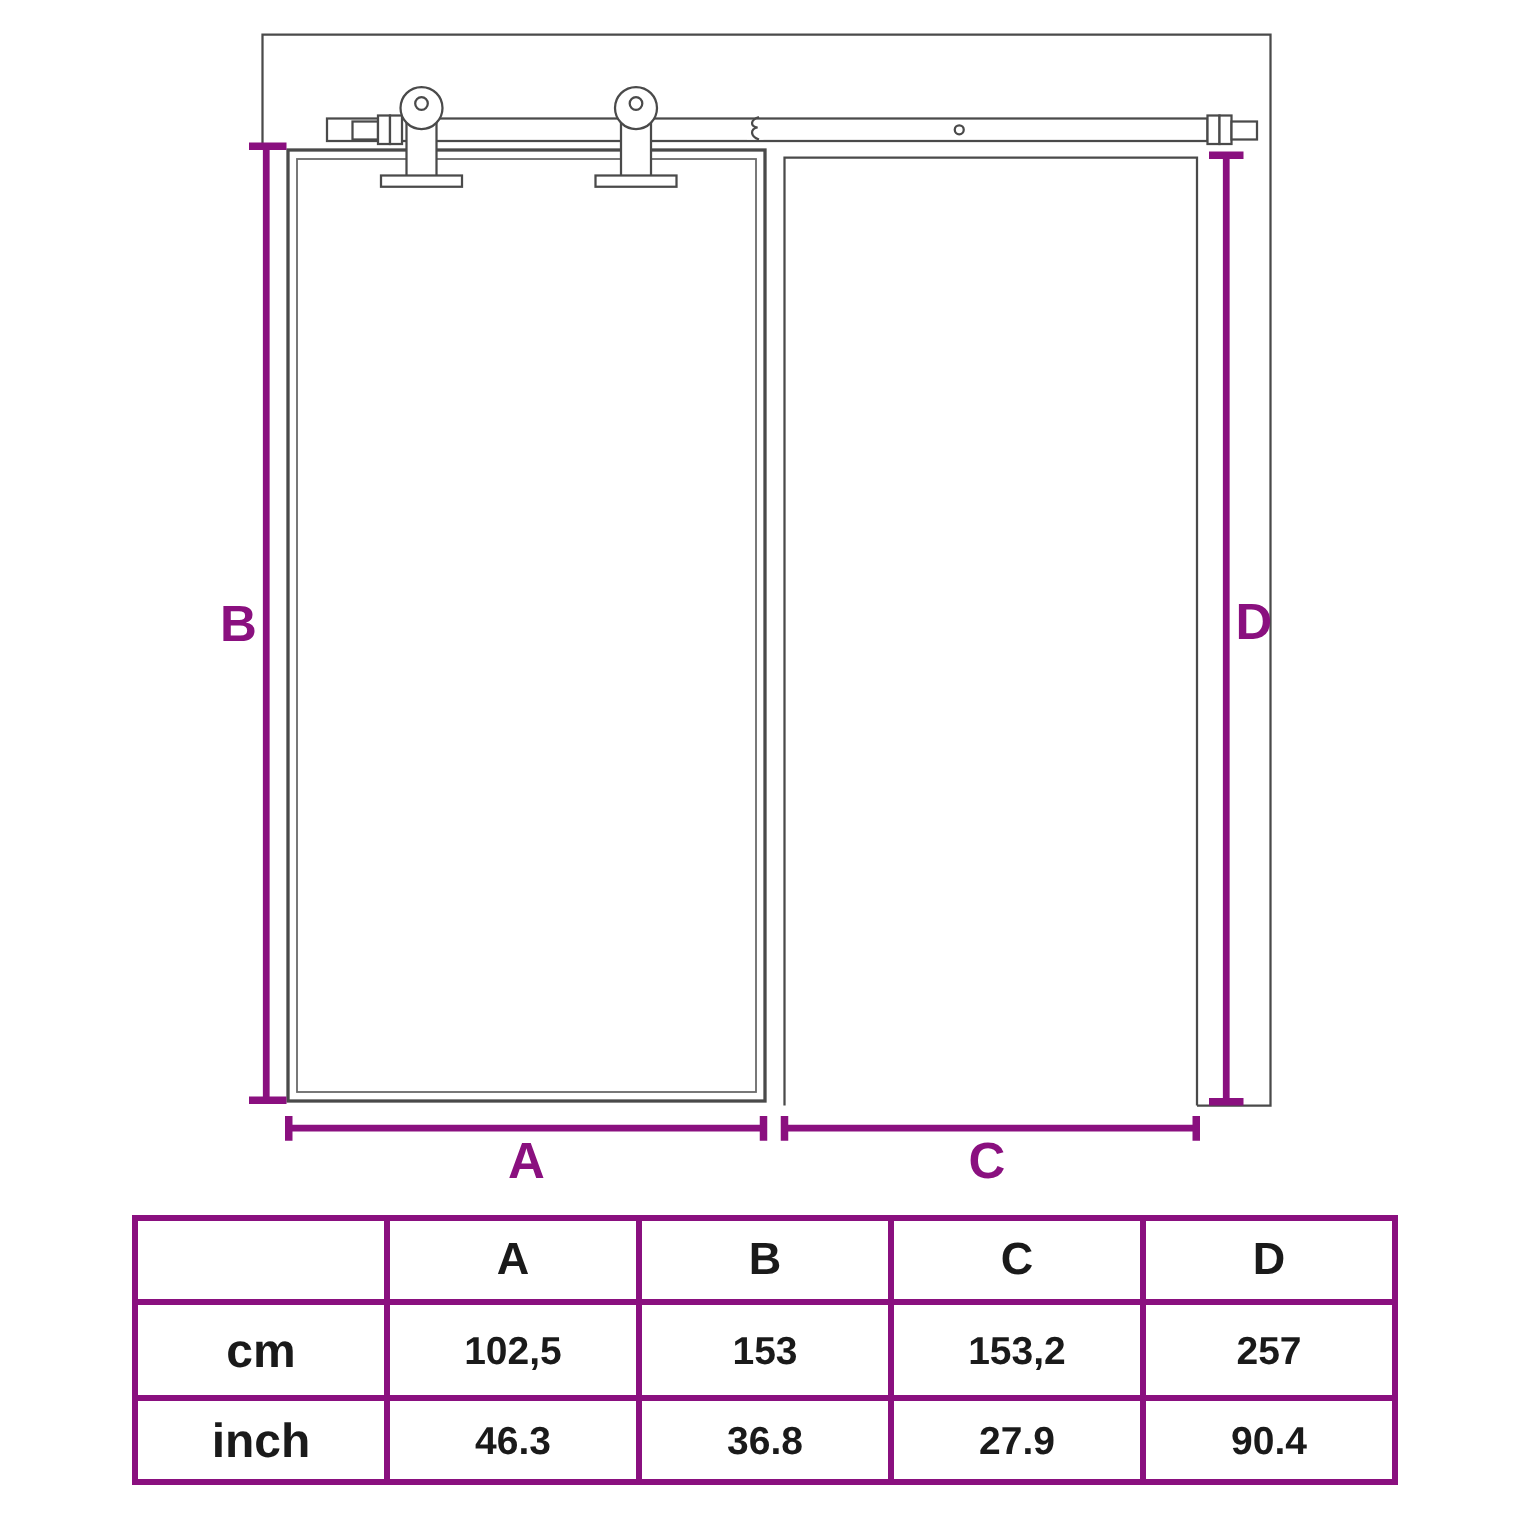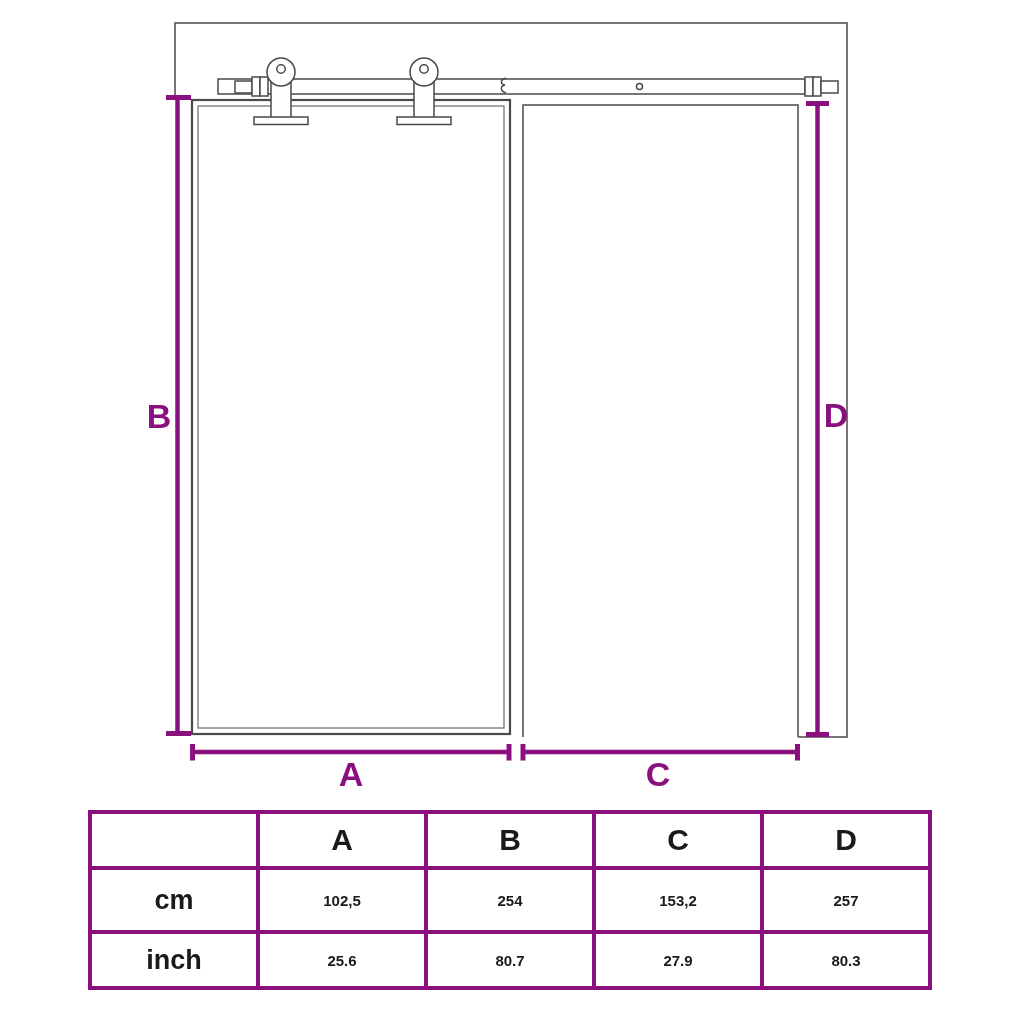--- a/index.html
+++ b/index.html
@@ -75,22 +75,22 @@
     text-align: center;
     vertical-align: middle;
     color: #1a1a1a;
     font-weight: bold;
     padding: 0;
   }
   table.dims tr.header-row { height: 56px; }
   table.dims tr.cm-row { height: 64px; }
   table.dims tr.inch-row { height: 56px; }
   table.dims th { font-size: 30px; }
-  table.dims td.unit-cell { font-size: 27px; }
-  table.dims td.value-cell { font-size: 15px; }
+  table.dims td.unit-cell { font-size: 32px; }
+  table.dims td.value-cell { font-size: 26px; }
 </style>
 </head>
 <body>
 
 <div class="canvas">
 
   <svg class="diagram-svg" width="1024" height="1024" viewBox="0 0 1024 1024">
 
     <g>
       <path class="draw" d="M175,97 L175,23 L847,23 L847,737 L798,737"></path>
@@ -184,28 +184,28 @@
           <tr class="header-row">
         <th></th>
         <th>A</th>
         <th>B</th>
         <th>C</th>
         <th>D</th>
       </tr>
       <tr class="cm-row">
         <td class="unit-cell">cm</td>
         <td class="value-cell">102,5</td>
-        <td class="value-cell">254</td>
+        <td class="value-cell">153</td>
         <td class="value-cell">153,2</td>
         <td class="value-cell">257</td>
       </tr>
       <tr class="inch-row">
         <td class="unit-cell">inch</td>
-        <td class="value-cell">25.6</td>
-        <td class="value-cell">80.7</td>
+        <td class="value-cell">46.3</td>
+        <td class="value-cell">36.8</td>
         <td class="value-cell">27.9</td>
-        <td class="value-cell">80.3</td>
+        <td class="value-cell">90.4</td>
       </tr>
     </tbody>
       </table>
   </div>
 
 </div>
 
 </body></html>

